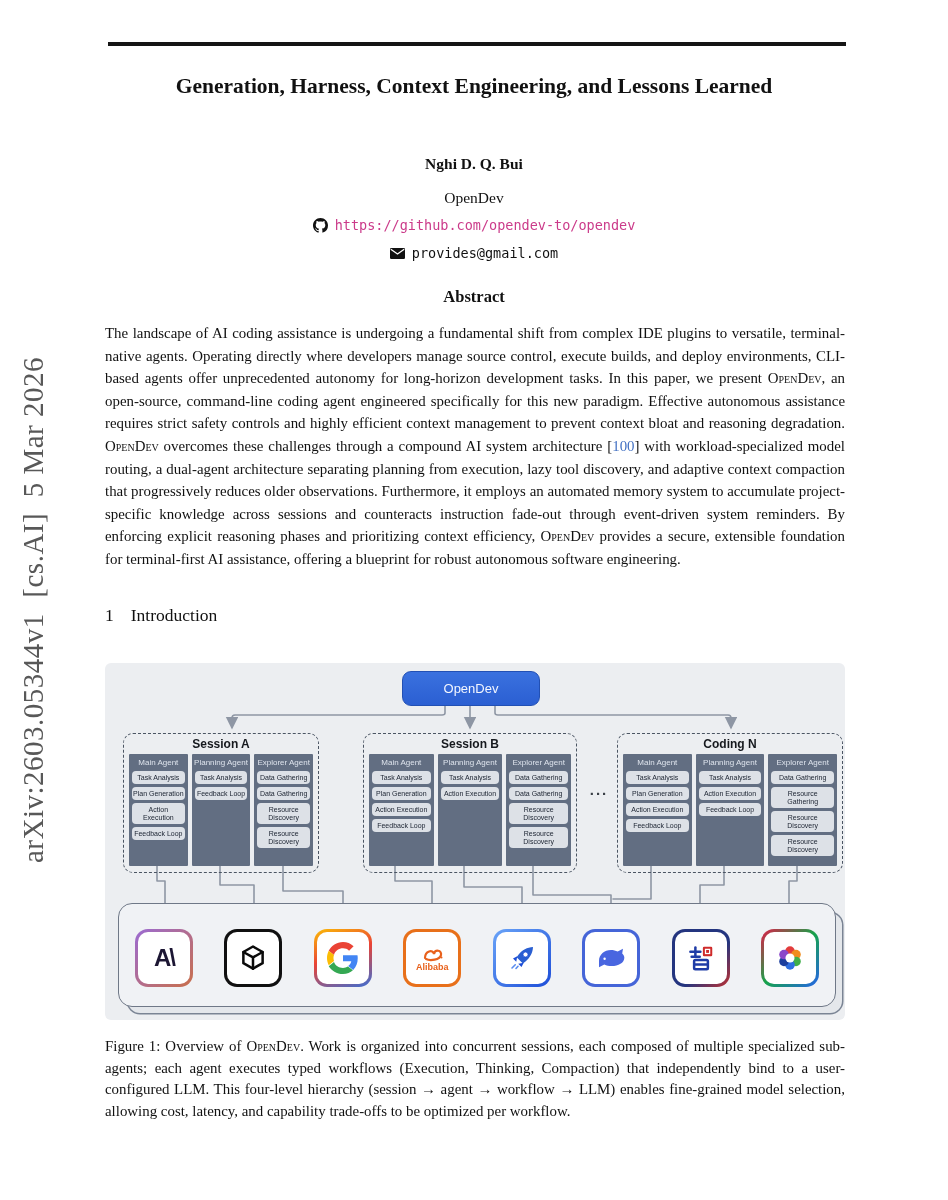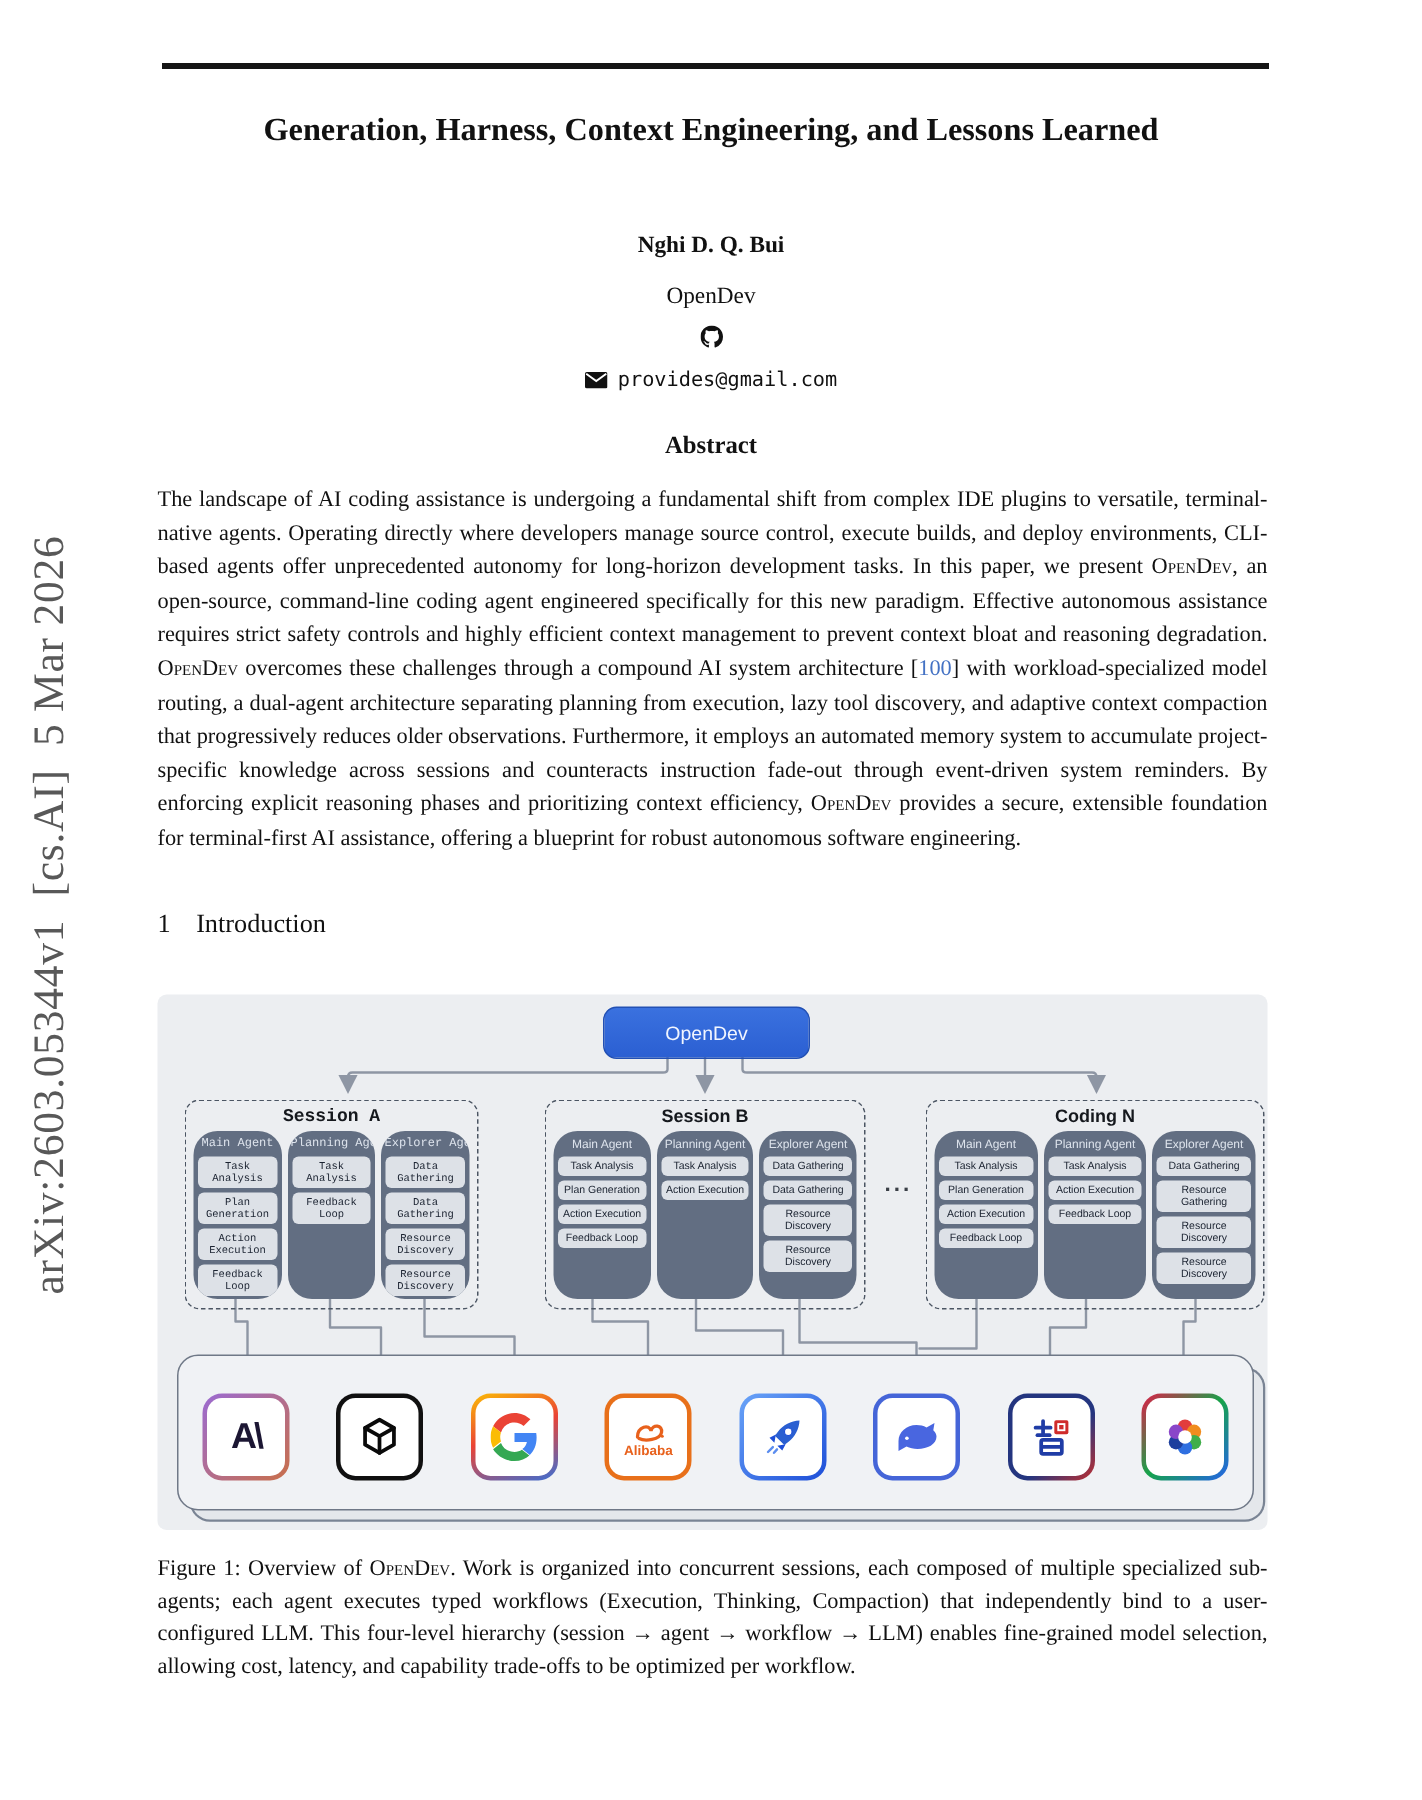--- a/index.html
+++ b/index.html
@@ -38,26 +38,26 @@
   
   .figure{left:105px;top:663px;width:740px;height:357px;background:var(--fig-bg,#eceef1);
     border-radius:6px;font-family:"Liberation Sans",sans-serif;}
   .connectors{left:0;top:0;width:740px;height:357px;}
   .root-box{left:297px;top:8px;width:136px;height:33px;border-radius:9px;
     background:linear-gradient(180deg,#3a71df,var(--root-blue,#2b5fd2));
     border:1px solid #2250b4;color:#f2f6ff;display:flex;align-items:center;justify-content:center;
     font-size:13px;}
   .session{position:absolute;top:70px;height:140px;border:1.6px dashed #4b5563;border-radius:10px;
     box-sizing:border-box;}
-  .session.s0{left:18px;width:196px;font-family:Liberation Mono, monospace;}
+  .session.s0{left:18px;width:196px;}
   .session.s1{left:258px;width:214px;}
   .session.s2{left:512px;width:226px;}
   .session-title{text-align:center;font-size:12px;font-weight:600;color:#15181d;margin-top:3px;}
   .agents{display:flex;gap:4px;justify-content:center;padding:3px 5px 0 5px;}
-  .agent{flex:1;height:112px;background:var(--agent-bg,#626e82);border-radius:16px;
+  .agent{flex:1;height:112px;background:var(--agent-bg,#626e82);border-radius:1px;
     padding:2px 2px 0 2px;box-sizing:border-box;overflow:hidden;}
   .agent-title{color:#dde3ec;font-size:8px;text-align:center;margin:2px 0 4px 0;white-space:nowrap;}
   .chip{background:var(--chip-bg,#dde1e7);border-radius:4px;font-size:7px;line-height:1.15;
     color:#1a2230;text-align:center;padding:2.5px 1px;margin:0 1px 3px 1px;}
   .ellipsis-dots{left:476px;top:118px;width:36px;text-align:center;font-size:15px;font-weight:bold;
     color:#3a3f46;letter-spacing:2px;}
   .pool{left:13px;top:240px;width:718px;height:104px;background:#f0f2f5;
     border:1.5px solid #6f7887;border-radius:14px;box-sizing:border-box;
     box-shadow:8px 8px 0 -2px #e4e7eb,8px 8px 0 -0.5px #7a8494;}
   .pool-label{left:13px;top:244px;width:718px;text-align:center;font-size:12px;color:#1f2430;}
@@ -92,20 +92,21 @@
 </div>
 <div class="abs author-name">Nghi D. Q. Bui</div>
 <div class="abs affiliation">OpenDev</div>
 
 <div class="abs contact-row gh-row">
   <span style="display:flex;">
     <svg width="15" height="15" viewBox="0 0 24 24">
         <path fill="#111" d="M12 0C5.37 0 0 5.37 0 12c0 5.31 3.435 9.795 8.205 11.385.6.105.825-.255.825-.57 0-.285-.015-1.23-.015-2.235-3.015.555-3.795-.735-4.035-1.41-.135-.345-.72-1.41-1.23-1.695-.42-.225-1.02-.78-.015-.795.945-.015 1.62.87 1.845 1.23 1.08 1.815 2.805 1.305 3.495.99.105-.78.42-1.305.765-1.605-2.67-.3-5.46-1.335-5.46-5.925 0-1.305.465-2.385 1.23-3.225-.12-.3-.54-1.53.12-3.18 0 0 1.005-.315 3.3 1.23.96-.27 1.98-.405 3-.405s2.04.135 3 .405c2.295-1.56 3.3-1.23 3.3-1.23.66 1.65.24 2.88.12 3.18.765.84 1.23 1.905 1.23 3.225 0 4.605-2.805 5.625-5.475 5.925.435.375.81 1.095.81 2.22 0 1.605-.015 2.895-.015 3.3 0 .315.225.69.825.57A12.02 12.02 0 0 0 24 12c0-6.63-5.37-12-12-12z"></path>
       </svg>
   </span>
+  <a class="gh-link" href="#">https://github.com/opendev-to/opendev</a>
 </div>
 
 <div class="abs contact-row em-row">
   <span style="display:flex;">
     <svg width="15" height="11" viewBox="0 0 15 11">
         <rect x="0" y="0" width="15" height="11" rx="1.2" fill="#111"></rect>
         <path d="M0.8 1.2 L7.5 6 L14.2 1.2" stroke="#fff" stroke-width="1.3" fill="none"></path>
       </svg>
   </span>
   <a class="em-text" href="#">provides@gmail.com</a>

